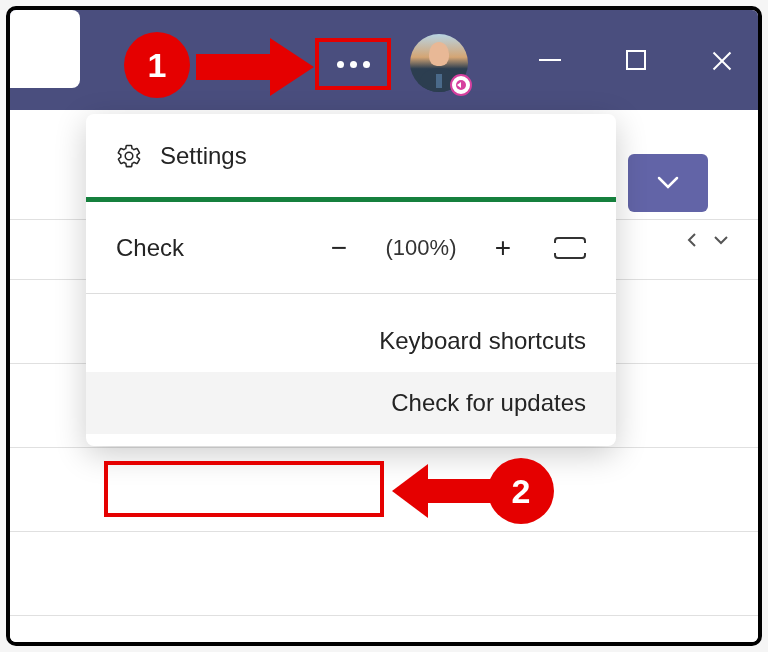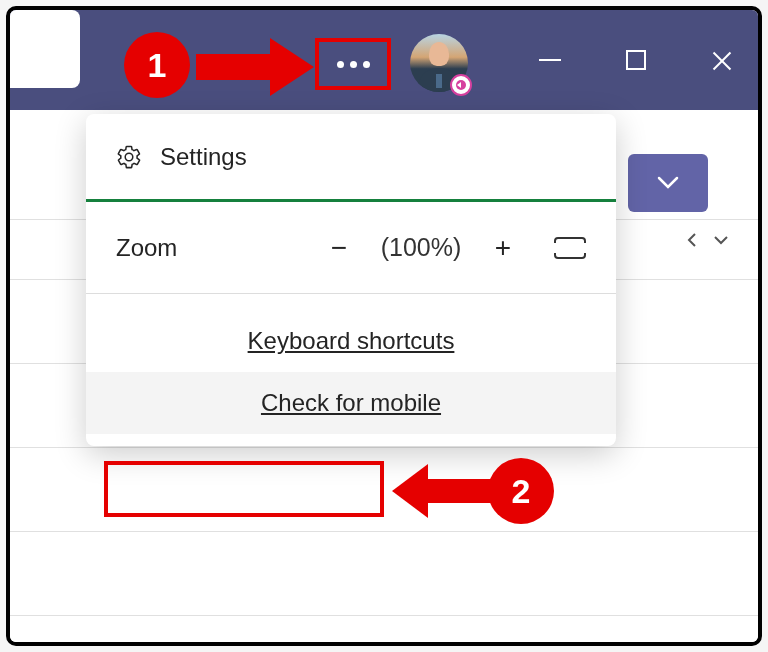--- a/index.html
+++ b/index.html
@@ -111,31 +111,31 @@
       overflow: visible;
       z-index: 5;
     }
     .menu-item {
       display: flex; align-items: center;
       padding: 0 30px;
       font-size: 24px;
       color: #242424;
       cursor: pointer;
     }
-    .menu-settings { height: 88px; border-bottom: 3px solid #15803d; gap: 18px; }
+    .menu-settings { height: 88px; border-bottom: 5px solid #15803d; gap: 18px; }
     .menu-zoom { height: 92px; border-bottom: 1px solid #ddd; gap: 18px; }
     .menu-zoom .spacer { flex: 1; }
     .menu-zoom .zsym { color: #242424; font-size: 28px; font-weight: 300; width: 42px; text-align: center; }
-    .menu-zoom .zval { color: #333; font-size: 25px; width: 86px; text-align: center; }
+    .menu-zoom .zval { color: #333; font-size: 22px; width: 86px; text-align: center; }
     .fullscreen-icon { width: 32px; height: 22px; border: 2px solid #333; border-radius: 4px; position: relative; margin-left: 12px; }
     .fullscreen-icon::before, .fullscreen-icon::after { content: ""; position: absolute; width: 3px; height: 10px; background: #fff; }
     .fullscreen-icon::before { left: -2px; top: 50%; transform: translateY(-50%); }
     .fullscreen-icon::after { right: -2px; top: 50%; transform: translateY(-50%); }
 
-    .menu-regular { height: 62px; justify-content: center; text-decoration: underline; }
+    .menu-regular { height: 62px; justify-content: flex-end; }
     .menu-regular:first-of-type { margin-top: 8px; }
     .menu-list { padding: 8px 0 12px 0; }
 
     .gear-icon { width: 26px; height: 26px; }
 
     .check-highlight {
       position: absolute; left: 94px; top: 451px;
       width: 280px; height: 56px;
       border: 4px solid #e50000;
       z-index: 10; pointer-events: none;
@@ -219,34 +219,34 @@
 
   <div class="menu">
     <div class="menu-item menu-settings">
       <svg class="gear-icon" viewBox="0 0 24 24">
         <path d="M12 8.5 A3.5 3.5 0 1 0 12 15.5 A3.5 3.5 0 1 0 12 8.5 M19.4 13c0-.3.1-.6.1-1s0-.7-.1-1l2.1-1.6c.2-.1.2-.4.1-.6l-2-3.5c-.1-.2-.4-.3-.6-.2l-2.5 1c-.5-.4-1.1-.7-1.7-.9l-.4-2.6c0-.2-.2-.4-.5-.4h-4c-.2 0-.4.2-.5.4l-.4 2.6c-.6.2-1.2.6-1.7.9l-2.5-1c-.2-.1-.5 0-.6.2l-2 3.5c-.1.2-.1.5.1.6L4.5 11c0 .3-.1.6-.1 1s0 .7.1 1l-2.1 1.6c-.2.1-.2.4-.1.6l2 3.5c.1.2.4.3.6.2l2.5-1c.5.4 1.1.7 1.7.9l.4 2.6c0 .2.2.4.5.4h4c.2 0 .4-.2.5-.4l.4-2.6c.6-.2 1.2-.6 1.7-.9l2.5 1c.2.1.5 0 .6-.2l2-3.5c.1-.2.1-.5-.1-.6L19.4 13z" fill="none" stroke="#242424" stroke-width="1.4"></path>
       </svg>
       <span>Settings</span>
     </div>
 
     <div class="menu-item menu-zoom">
-      <span>Zoom</span>
+      <span>Check</span>
       <span class="spacer"></span>
       <span class="zsym">−</span>
       <span class="zval">(100%)</span>
       <span class="zsym">+</span>
       <span class="fullscreen-icon"></span>
     </div>
 
     <div class="menu-list">
       <div class="menu-item menu-regular">
         <span>Keyboard shortcuts</span>
       </div>
       <div class="menu-item menu-regular" style="background:#f4f4f4;">
-        <span>Check for mobile</span>
+        <span>Check for updates</span>
       </div>
     </div>
   </div>
 
   <div class="check-highlight"></div>
 
   <div class="callout-badge callout1">
     <span>1</span>
   </div>
   <svg class="arrow1" width="120" height="58" viewBox="0 0 120 58">

